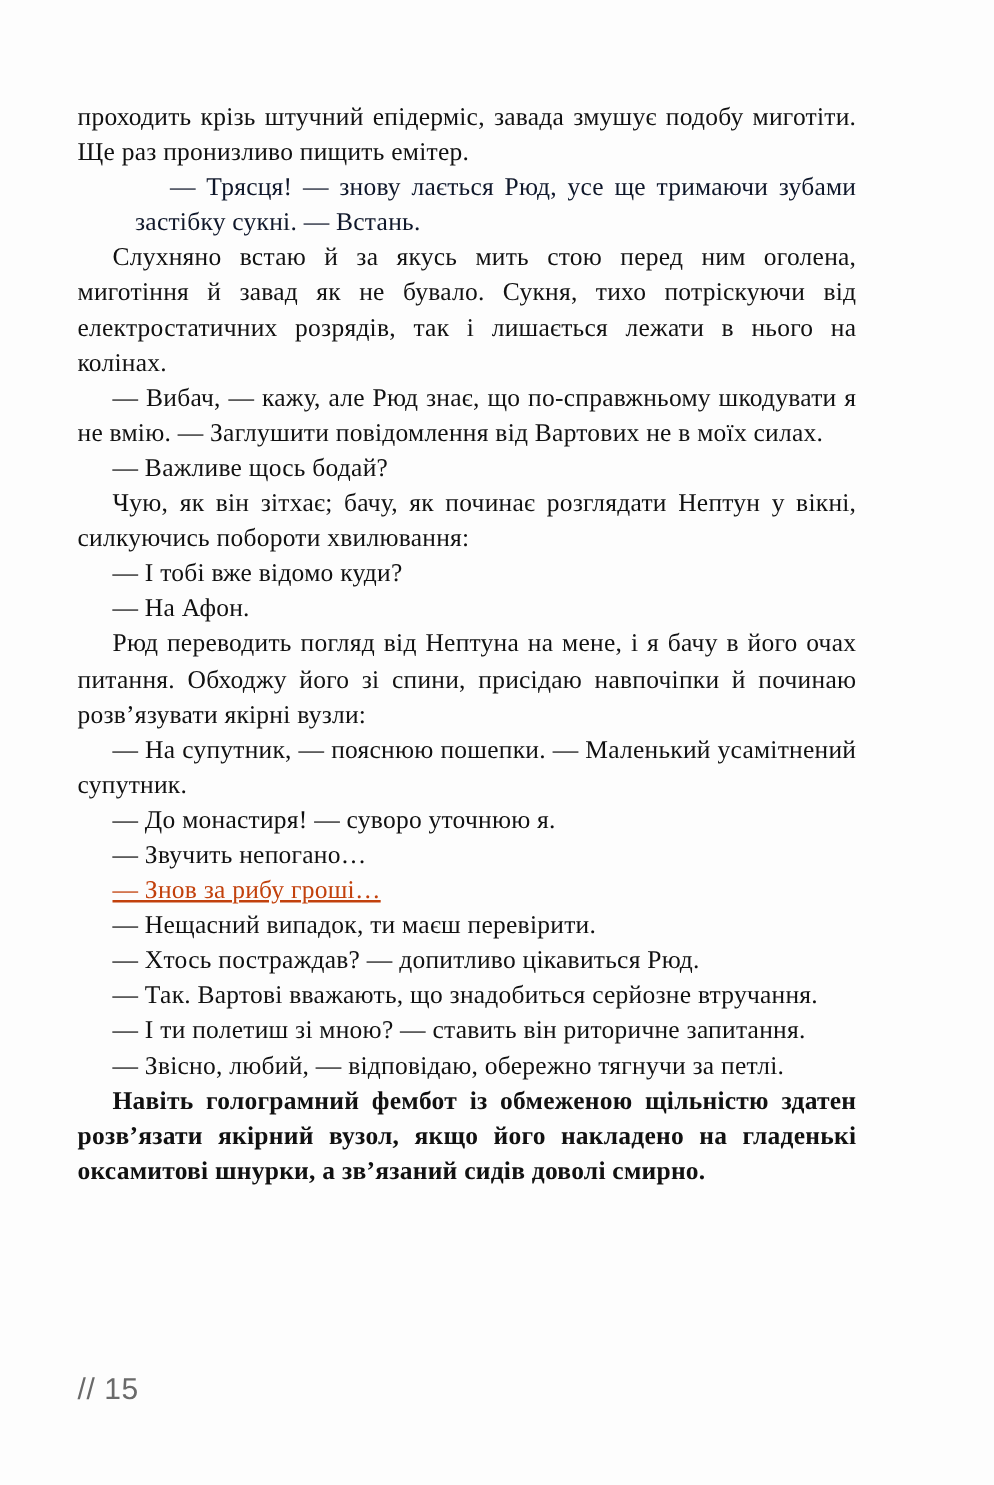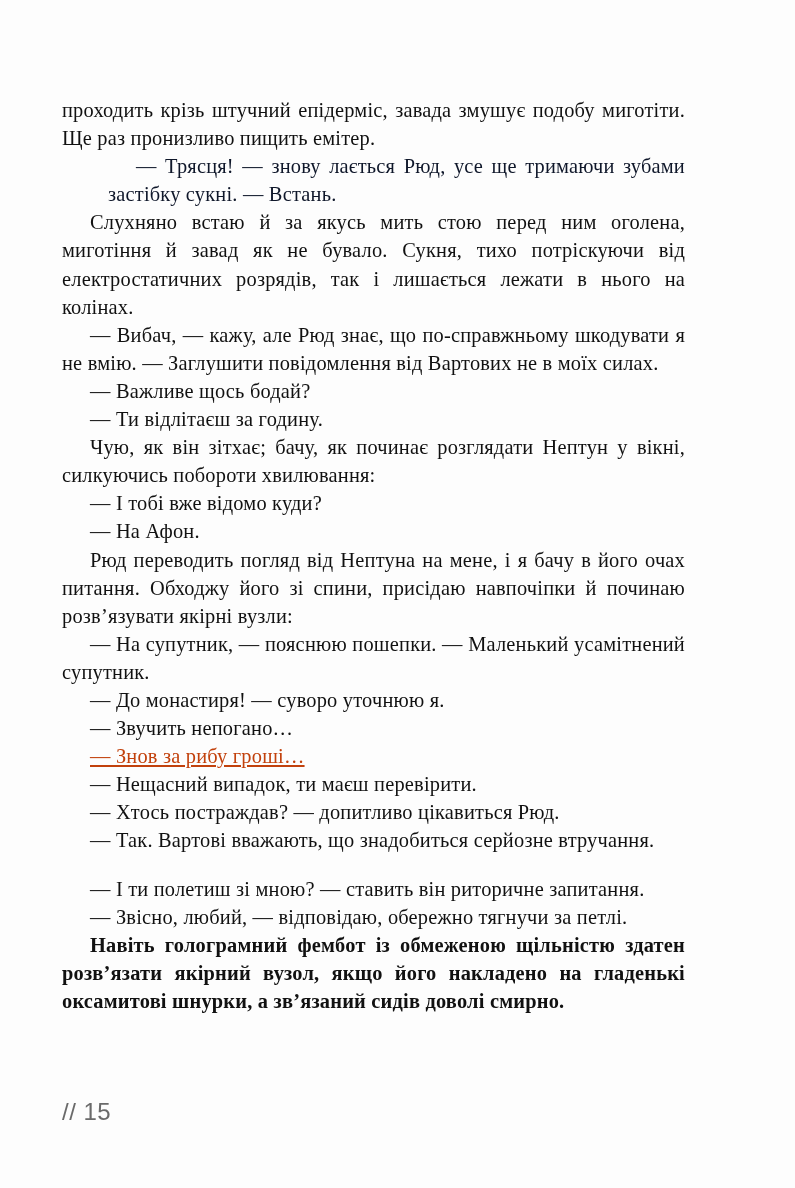--- a/index.html
+++ b/index.html
@@ -21,21 +21,21 @@
     left: 0;
     top: 0;
     width: 795px;
     height: 1188px;
     background: #fdfdfd;
     box-sizing: border-box;
   }
   .text-block {
     position: absolute;
     left: 62px;
-    top: 96px;
+    top: 80px;
     width: 623px;
   }
   .para {
     margin: 0;
     font-size: 20.4px;
     line-height: 28.1px;
     text-align: justify;
     text-justify: inter-word;
     text-indent: 28px;
     color: #111111;
@@ -69,32 +69,31 @@
 <body style="background: rgb(253, 253, 253);">
 
 <div class="page" style="background: rgb(253, 253, 253);">
 
   <div class="text-block">
       <p class="para no-indent" style="color: rgb(17, 17, 17);">проходить крізь штучний епідерміс, завада змушує подобу миготіти. Ще раз пронизливо пищить емітер.</p>
       <p class="para" style="color: #0f172a; margin-left: 46px;">— Трясця! — знову лається Рюд, усе ще тримаючи зубами застібку сукні. — Встань.</p>
       <p class="para" style="color: rgb(17, 17, 17);">Слухняно встаю й за якусь мить стою перед ним оголена, миготіння й завад як не бувало. Сукня, тихо потріскуючи від електростатичних розрядів, так і лишається лежати в нього на колінах.</p>
       <p class="para" style="color: rgb(17, 17, 17);">— Вибач, — кажу, але Рюд знає, що по-справжньому шкодувати я не вмію. — Заглушити повідомлення від Вартових не в моїх силах.</p>
       <p class="para" style="color: rgb(17, 17, 17);">— Важливе щось бодай?</p>
-      <p class="para" style="color: rgb(17, 17, 17);">— Ти відлітаєш за годину.</p>
       <p class="para" style="color: rgb(17, 17, 17);">Чую, як він зітхає; бачу, як починає розглядати Нептун у вікні, силкуючись побороти хвилювання:</p>
       <p class="para" style="color: rgb(17, 17, 17);">— І тобі вже відомо куди?</p>
       <p class="para" style="color: rgb(17, 17, 17);">— На Афон.</p>
       <p class="para" style="color: rgb(17, 17, 17);">Рюд переводить погляд від Нептуна на мене, і я бачу в його очах питання. Обходжу його зі спини, присідаю навпочіпки й починаю розв’язувати якірні вузли:</p>
       <p class="para" style="color: rgb(17, 17, 17);">— На супутник, — пояснюю пошепки. — Маленький усамітнений супутник.</p>
       <p class="para" style="color: rgb(17, 17, 17);">— До монастиря! — суворо уточнюю я.</p>
       <p class="para" style="color: rgb(17, 17, 17);">— Звучить непогано…</p>
       <p class="para" style="color: #c2410c; text-decoration: underline;">— Знов за рибу гроші…</p>
       <p class="para" style="color: rgb(17, 17, 17);">— Нещасний випадок, ти маєш перевірити.</p>
       <p class="para" style="color: rgb(17, 17, 17);">— Хтось постраждав? — допитливо цікавиться Рюд.</p>
       <p class="para" style="color: rgb(17, 17, 17);">— Так. Вартові вважають, що знадобиться серйозне втручання.</p>
-      <p class="para" style="color: rgb(17, 17, 17); margin-top: 20px;">— І ти полетиш зі мною? — ставить він риторичне запитання.</p>
+      <p class="para" style="color: rgb(17, 17, 17);">— І ти полетиш зі мною? — ставить він риторичне запитання.</p>
       <p class="para" style="color: rgb(17, 17, 17);">— Звісно, любий, — відповідаю, обережно тягнучи за петлі.</p>
       <p class="para" style="color: rgb(17, 17, 17); font-weight: bold;">Навіть голограмний фембот із обмеженою щільністю здатен розв’язати якірний вузол, якщо його накладено на гладенькі оксамитові шнурки, а зв’язаний сидів доволі смирно.</p>
     </div>
 
   <div class="footer" style="color: rgb(106, 106, 106);">// 15</div>
 
 </div>
 
 </body></html>

